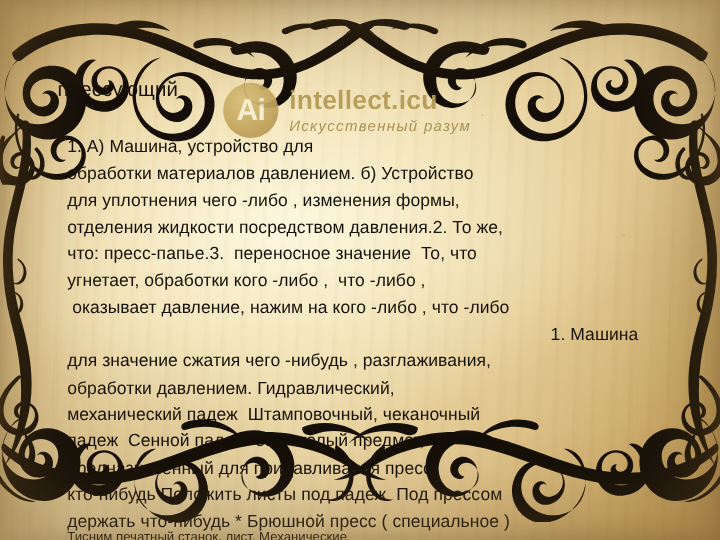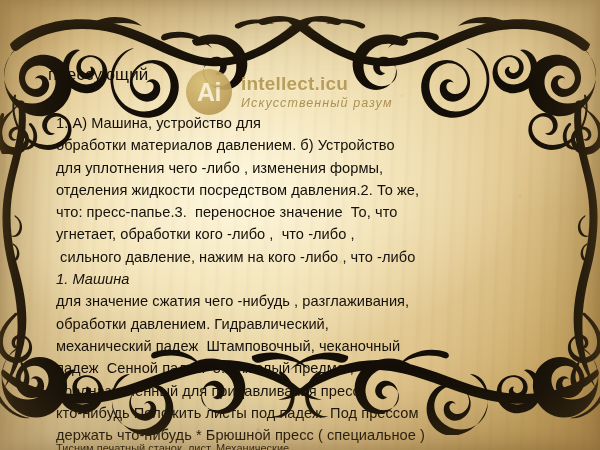--- a/index.html
+++ b/index.html
@@ -70,38 +70,38 @@
   #wm-badge{
     width:46px;height:46px;border-radius:50%;
     background:radial-gradient(circle at 36% 30%, #d8c078 0%, #c2a45e 58%, #ad8f4c 100%);
     display:flex;align-items:center;justify-content:center;
     font-size:25px;font-weight:700;color:#f6eed2;letter-spacing:-.5px;
     font-family:"Liberation Sans","DejaVu Sans",sans-serif;
     opacity:.92;
   }
   #wm-text{display:flex;flex-direction:column;line-height:1;}
   #wm-title{
-    font-size:19px;font-weight:700;color:#b59a55;letter-spacing:.2px;opacity:.93;
+    font-size:22px;font-weight:700;color:#b59a55;letter-spacing:.2px;opacity:.93;
     text-shadow:0 1px 0 rgba(255,250,226,.35);
   }
   #wm-sub{
     font-size:12.5px;color:#a58c4c;letter-spacing:1.1px;margin-top:4px;opacity:.92;font-style:italic;
   }
 
   
   #headword{
     position:absolute;left:48px;top:65px;
     font-size:17px;color:#14100a;letter-spacing:.1px;white-space:nowrap;
   }
   #body{
     position:absolute;left:56px;top:112px;width:500px;
     font-size:14.6px;line-height:22.3px;color:#14100a;letter-spacing:.05px;
   }
   #body .ln{white-space:pre;margin-top:36px;}
-  .rt{display:block;text-align:left;padding-right:24px;font-style:italic;}
+  .rt{display:block;text-align:right;padding-right:24px;}
   #lastline{
     position:absolute;left:56px;top:437px;width:520px;
     font-size:11px;line-height:22.3px;color:#14100a;
     white-space:nowrap;overflow:hidden;height:13px;
   }
 </style>
 </head>
 <body>
 
 <div id="stage">
@@ -202,21 +202,21 @@
 
   <div id="headword">прессующий</div>
 
   <div id="body">
     <span class="ln">1. А) Машина, устройство для</span><br>
     <span class="ln">обработки материалов давлением. б) Устройство</span><br>
     <span class="ln">для уплотнения чего -либо , изменения формы,</span><br>
     <span class="ln">отделения жидкости посредством давления.2. То же,</span><br>
     <span class="ln">что: пресс-папье.3.  переносное значение  То, что</span><br>
     <span class="ln">угнетает, обработки кого -либо ,  что -либо ,</span><br>
-    <span class="ln"> сильного давление, нажим на кого -либо , что -либо</span><br>
+    <span class="ln"> оказывает давление, нажим на кого -либо , что -либо</span><br>
     <span class="rt">1. Машина</span>
     <span class="ln">для значение сжатия чего -нибудь , разглаживания,</span><br>
     <span class="ln">обработки давлением. Гидравлический,</span><br>
     <span class="ln">механический падеж  Штамповочный, чеканочный</span><br>
     <span class="ln">падеж  Сенной падеж  5. Тяжелый предмет,</span><br>
     <span class="ln">предназначенный для придавливания пресс</span><br>
     <span class="ln">кто-нибудь Положить листы под падеж  Под прессом</span><br>
     <span class="ln">держать что-нибудь * Брюшной пресс ( специальное )</span><br>
     <span class="ln">- группа мышц живота и диафрагмы).</span><br>
     

